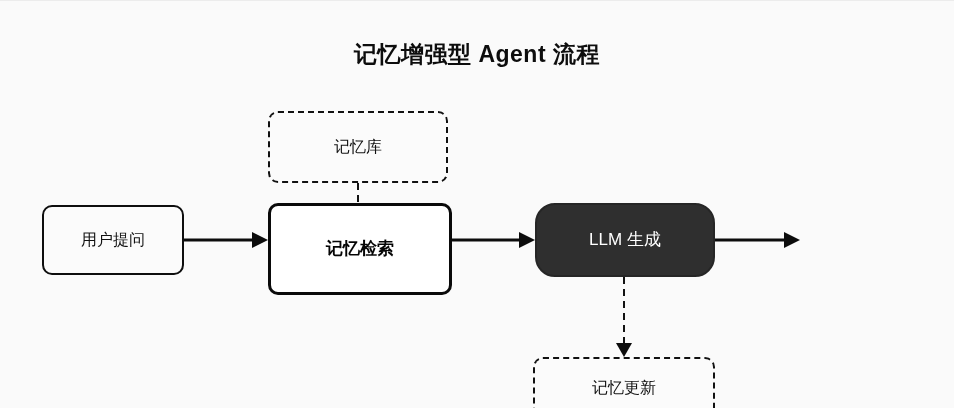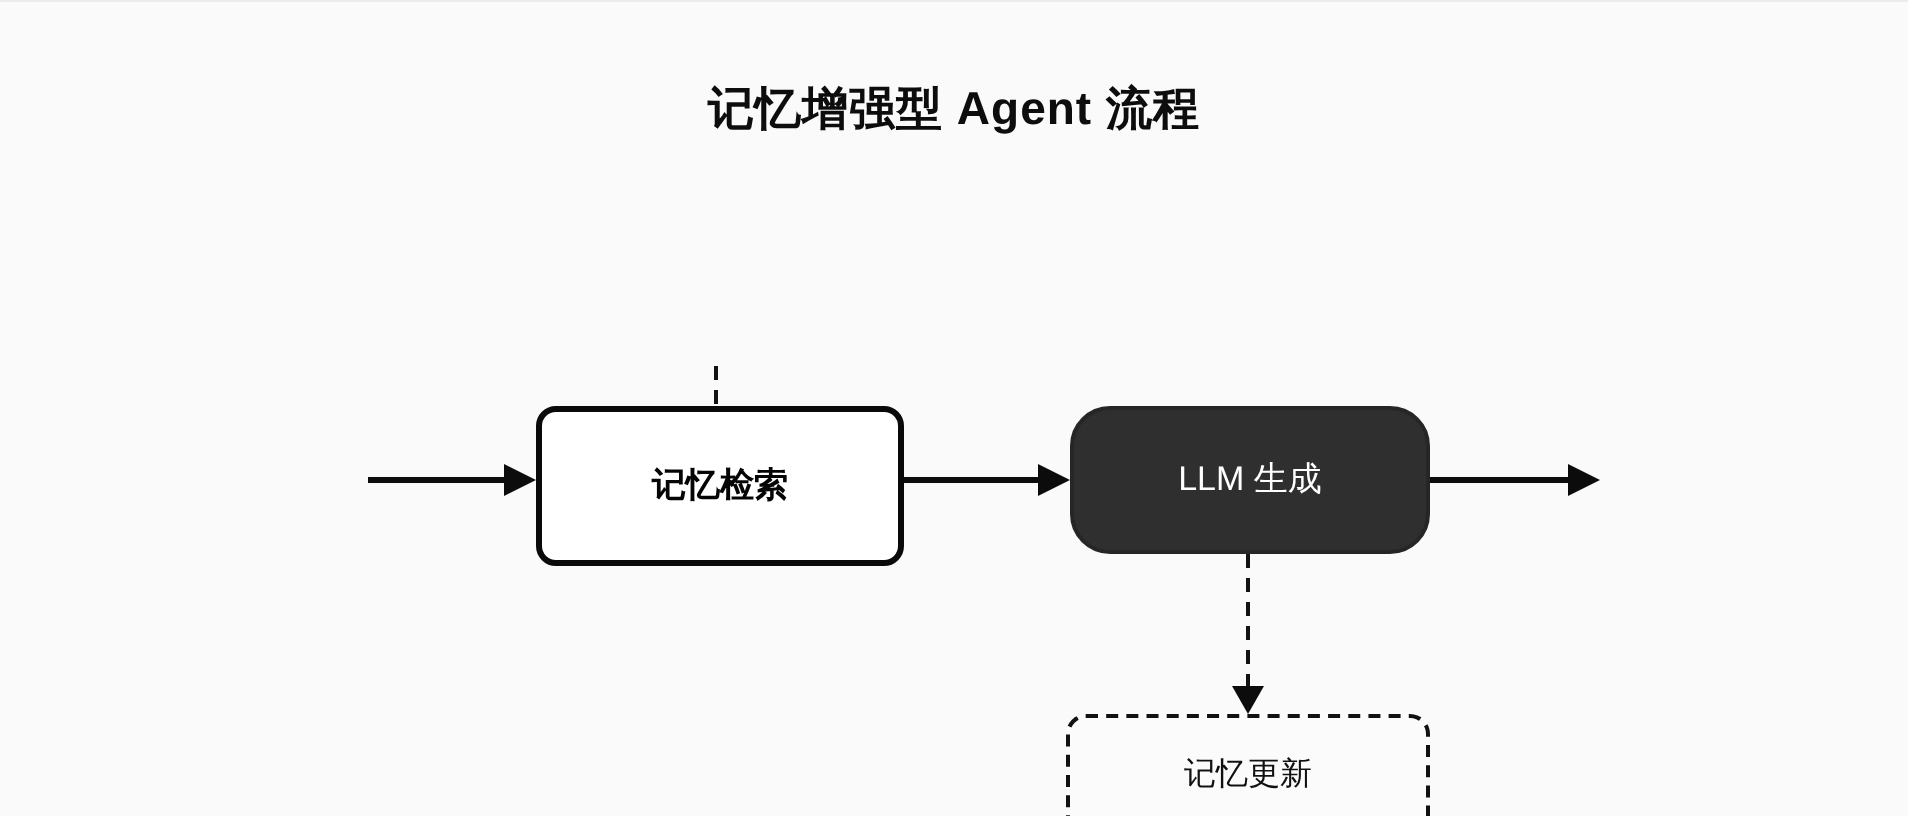--- a/index.html
+++ b/index.html
@@ -66,21 +66,21 @@
   }
   .node-dashed {
     background: #fbfbfb;
     border: 2px dashed #111111;
     border-radius: 10px;
     font-size: 16px;
     color: #111111;
   }
   
   #node-user-query   { left: 42px;  top: 204px; width: 142px; height: 70px; }
-  #node-retrieval    { left: 268px; top: 202px; width: 184px; height: 80px; }
+  #node-retrieval    { left: 268px; top: 202px; width: 184px; height: 92px; }
   #node-llm          { left: 535px; top: 202px; width: 180px; height: 74px; }
   #node-reply        { left: 800px; top: 204px; width: 148px; height: 70px; }
   #node-memory-bank  { left: 268px; top: 110px; width: 180px; height: 72px; }
   #node-memory-update{ left: 533px; top: 356px; width: 182px; height: 62px; }
 
   .edge-svg {
     position: absolute;
     left: 0;
     top: 0;
     width: 954px;
@@ -128,21 +128,27 @@
     <g>
       <line class="edge-dashed" x1="358" y1="182" x2="358" y2="202"></line>
     </g>
 
     <g>
       <line class="edge-dashed" x1="624" y1="276" x2="624" y2="344"></line>
       <polygon class="arrow-fill" points="616,342 632,342 624,356"></polygon>
     </g>
   </svg>
 
+  <div class="node node-dashed" id="node-memory-bank">
+    <span>记忆库</span>
+  </div>
 
+  <div class="node node-solid" id="node-user-query">
+    <span>用户提问</span>
+  </div>
 
   <div class="node node-emphasis" id="node-retrieval">
     <span>记忆检索</span>
   </div>
 
   <div class="node node-dark" id="node-llm">
     <span>LLM 生成</span>
   </div>
 
 

